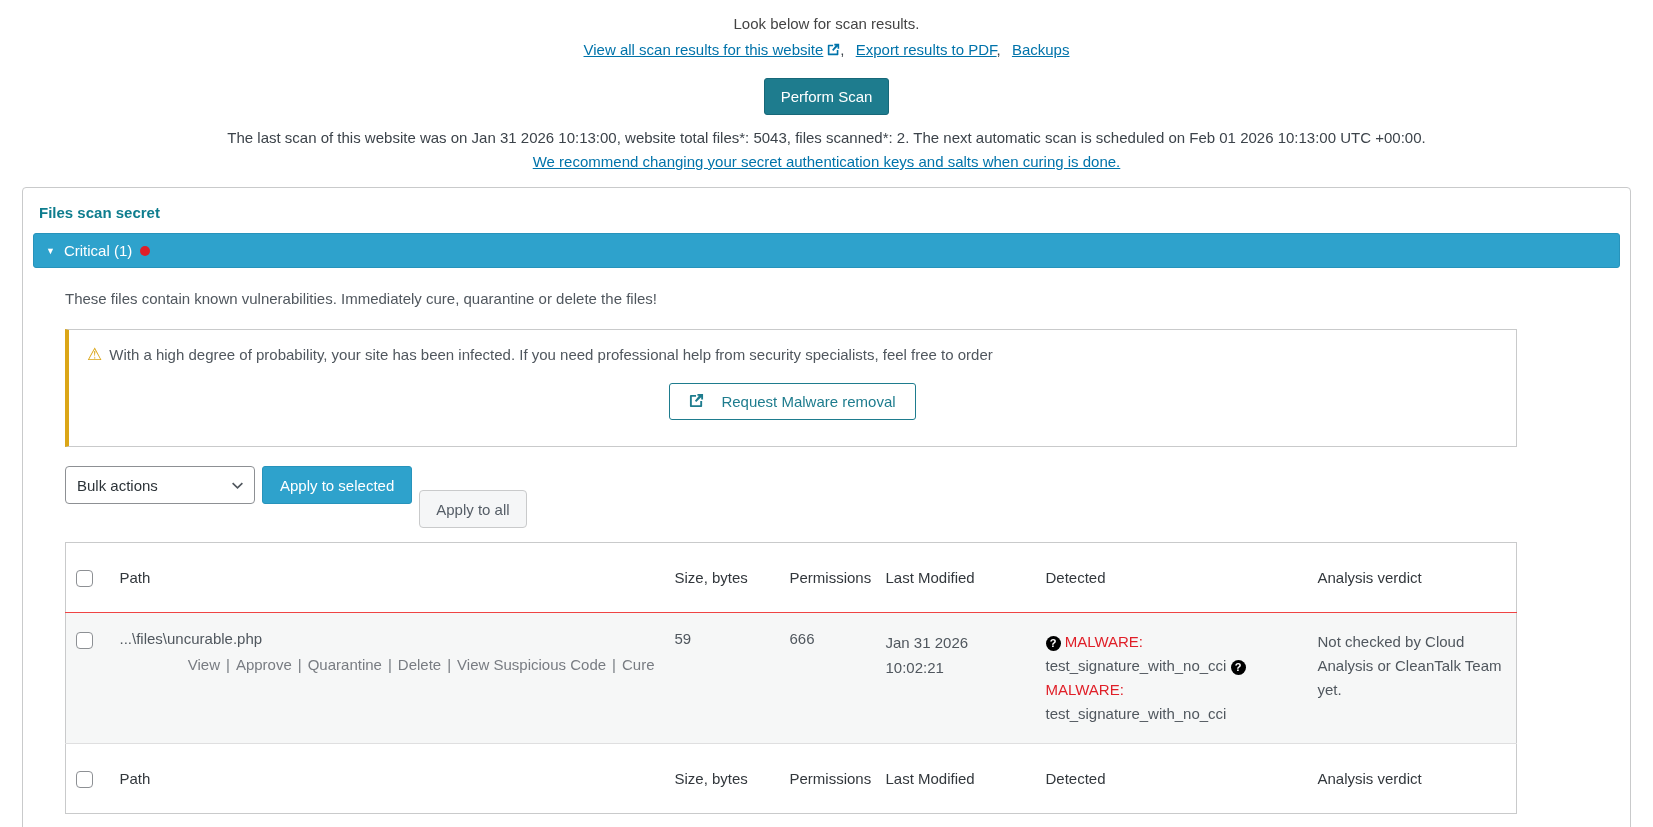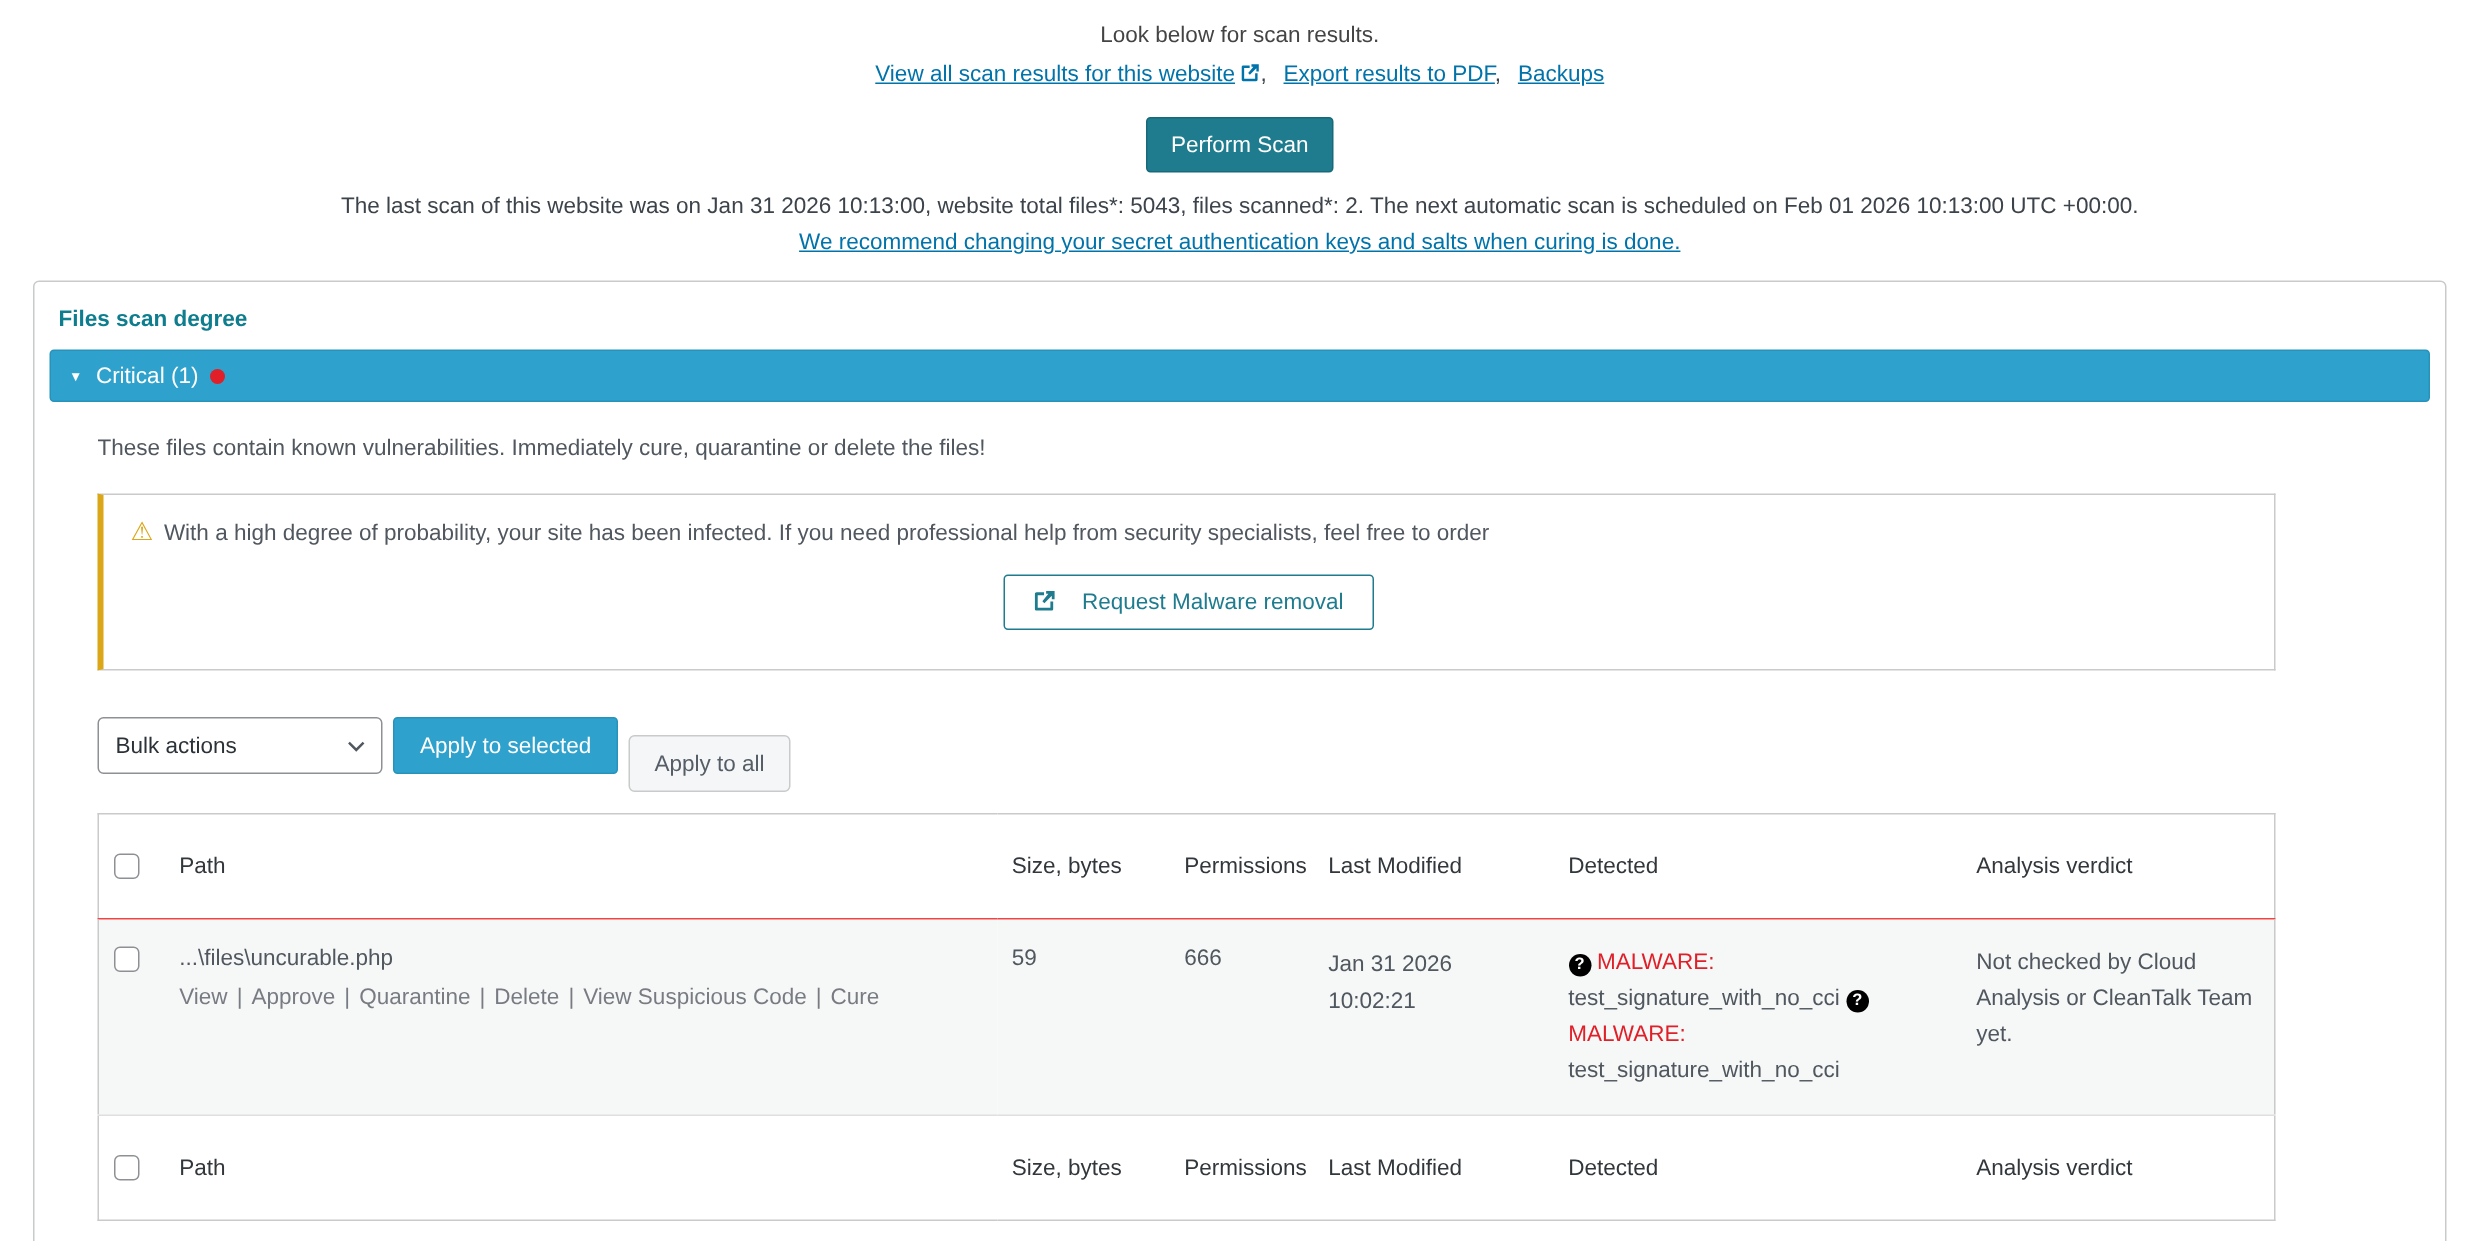--- a/index.html
+++ b/index.html
@@ -51,21 +51,21 @@
   .warning-text { margin: 0; color: #50575e; }
   .warn-icon { color: #dba617; font-size: 17px; margin-right: 7px; }
   .warning-actions { text-align: center; margin-top: 18px; }
   .outline-btn {
     background: #fff; border: 1px solid #1e7c8e; color: #1e7c8e; border-radius: 3px;
     padding: 9px 19px; font-size: 15px; display: inline-flex; align-items: flex-start; gap: 17px;
     cursor: pointer; font-family: inherit;
   }
   .outline-btn .ext-icon { margin: 0; width: 15px; height: 15px; }
 
-  .bulk-row { margin: 19px 0 14px; display: flex; align-items: center; gap: 7px; }
+  .bulk-row { margin: 19px 0 14px; display: flex; gap: 7px; }
   .bulk-row.bottom { margin-top: 16px; margin-bottom: 0; }
   .select-wrap { position: relative; display: inline-block; }
   select {
     appearance: none; -webkit-appearance: none;
     width: 190px; height: 38px; border: 1px solid #8d9094; border-radius: 4px;
     background: #fff; font-size: 15px; font-family: inherit; color: #2c3338;
     padding: 0 32px 0 11px; cursor: pointer;
   }
   .chevron-svg { position: absolute; right: 11px; top: 13px; pointer-events: none; }
   .btn-blue {
@@ -89,21 +89,21 @@
   tbody td {
     vertical-align: top; padding-top: 17px; padding-bottom: 17px;
     color: #50575e; border-top: 1px solid #ef4444; border-bottom: 1px solid #dfdfe0;
   }
   .cb-input {
     appearance: none; -webkit-appearance: none;
     width: 17px; height: 17px; border: 1px solid #8d9094; border-radius: 4px;
     background: #fff; margin: 0; cursor: pointer; vertical-align: middle; display: inline-block;
   }
   .path-text { color: #50575e; }
-  .row-actions { margin-top: 9px; color: #787c82; }
+  .row-actions { margin-top: 9px; color: #787c82; text-align: right; }
   .row-actions a { color: #787c82; text-decoration: none; }
   .sep { margin: 0 6px; color: #787c82; }
   .q-icon {
     display: inline-flex; width: 15px; height: 15px; border-radius: 50%;
     background: #000; color: #fff; font-size: 11px; font-weight: bold;
     align-items: center; justify-content: center; vertical-align: 0px; cursor: pointer;
   }
   .malware { color: #e01f28; }
   .sig { color: #50575e; }
   td.col-detected { line-height: 24px; }
@@ -122,21 +122,21 @@
         </svg></a><span class="comma">,</span>
     <a>Export results to PDF</a><span class="comma">,</span>
     <a>Backups</a>
   </p>
   <button class="perform-scan">Perform Scan</button>
   <p class="last-scan">The last scan of this website was on Jan 31 2026 10:13:00, website total files*: 5043, files scanned*: 2. The next automatic scan is scheduled on Feb 01 2026 10:13:00 UTC +00:00.</p>
   <p class="rec"><a>We recommend changing your secret authentication keys and salts when curing is done.</a></p>
 </div>
 
 <div class="panel">
-  <div class="panel-title">Files scan degree</div>
+  <div class="panel-title">Files scan secret</div>
 
   <div class="critical-banner">
     <span class="caret">▼</span>
     <span>Critical (1)</span>
     <span class="red-dot"></span>
   </div>
 
   <div class="section-body">
     <p class="desc">These files contain known vulnerabilities. Immediately cure, quarantine or delete the files!</p>
 

